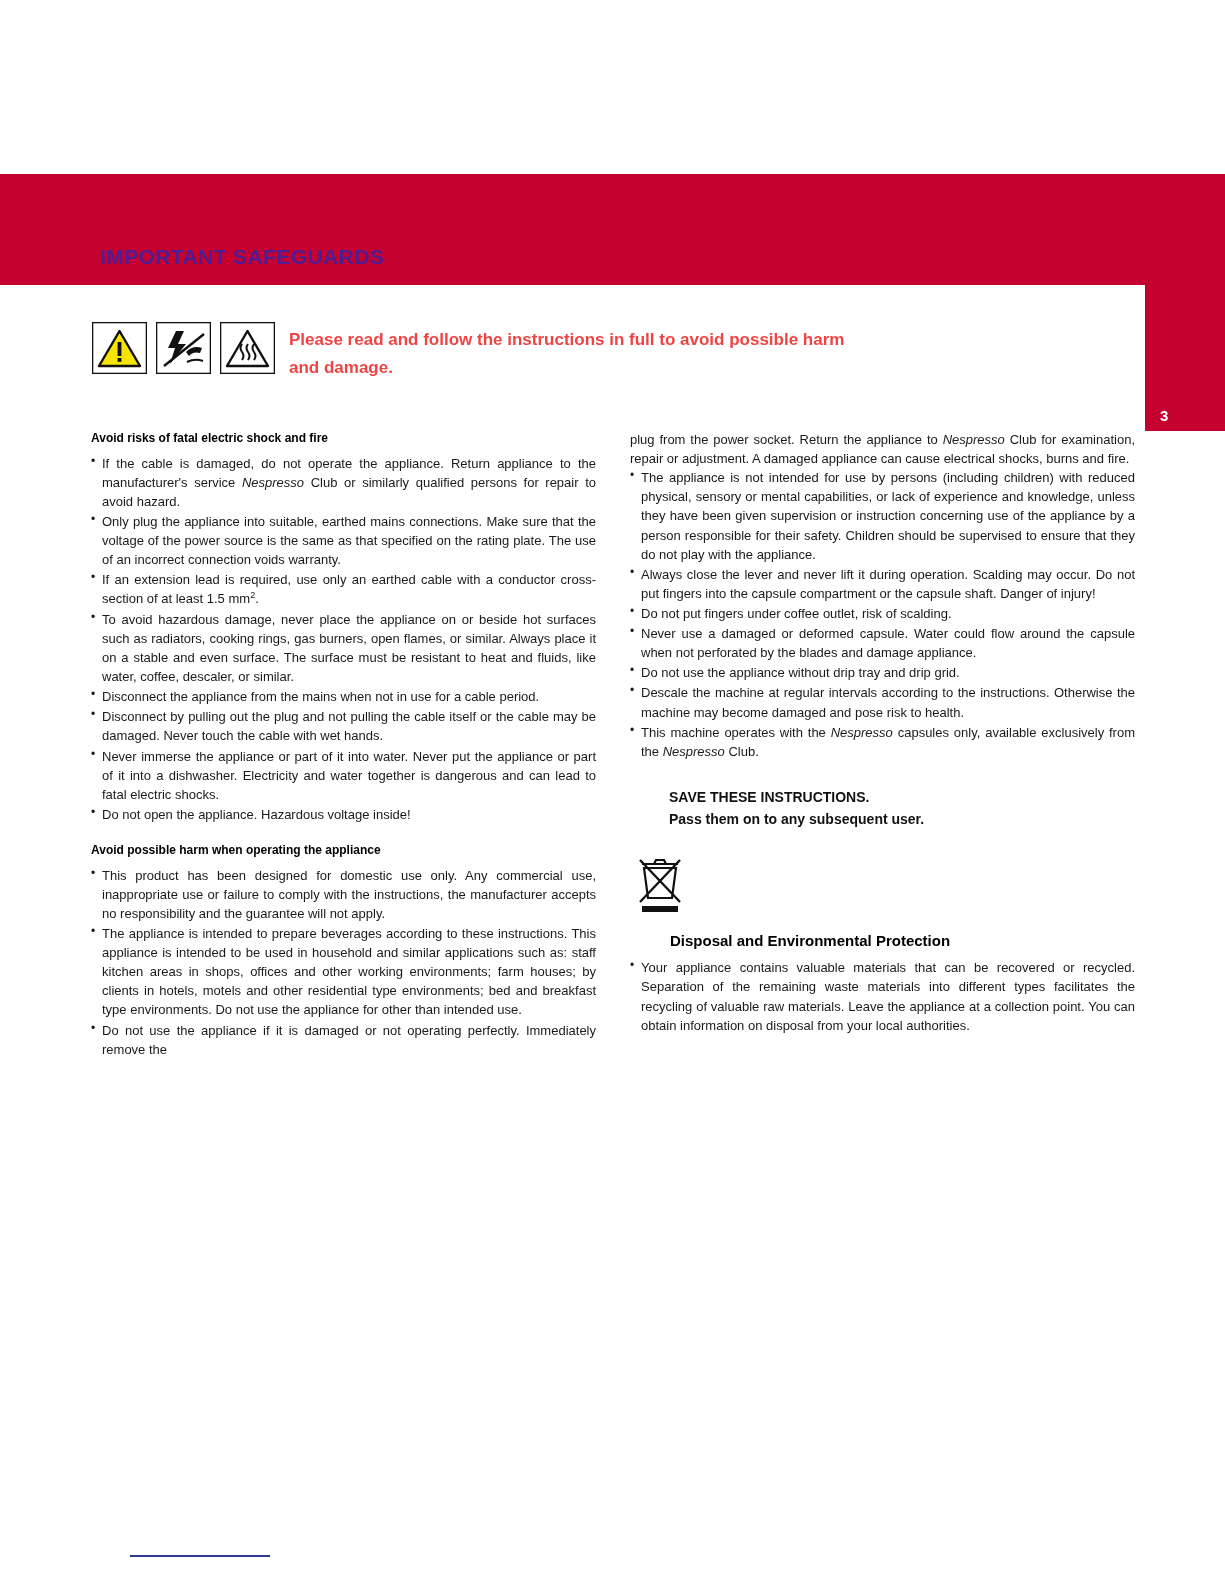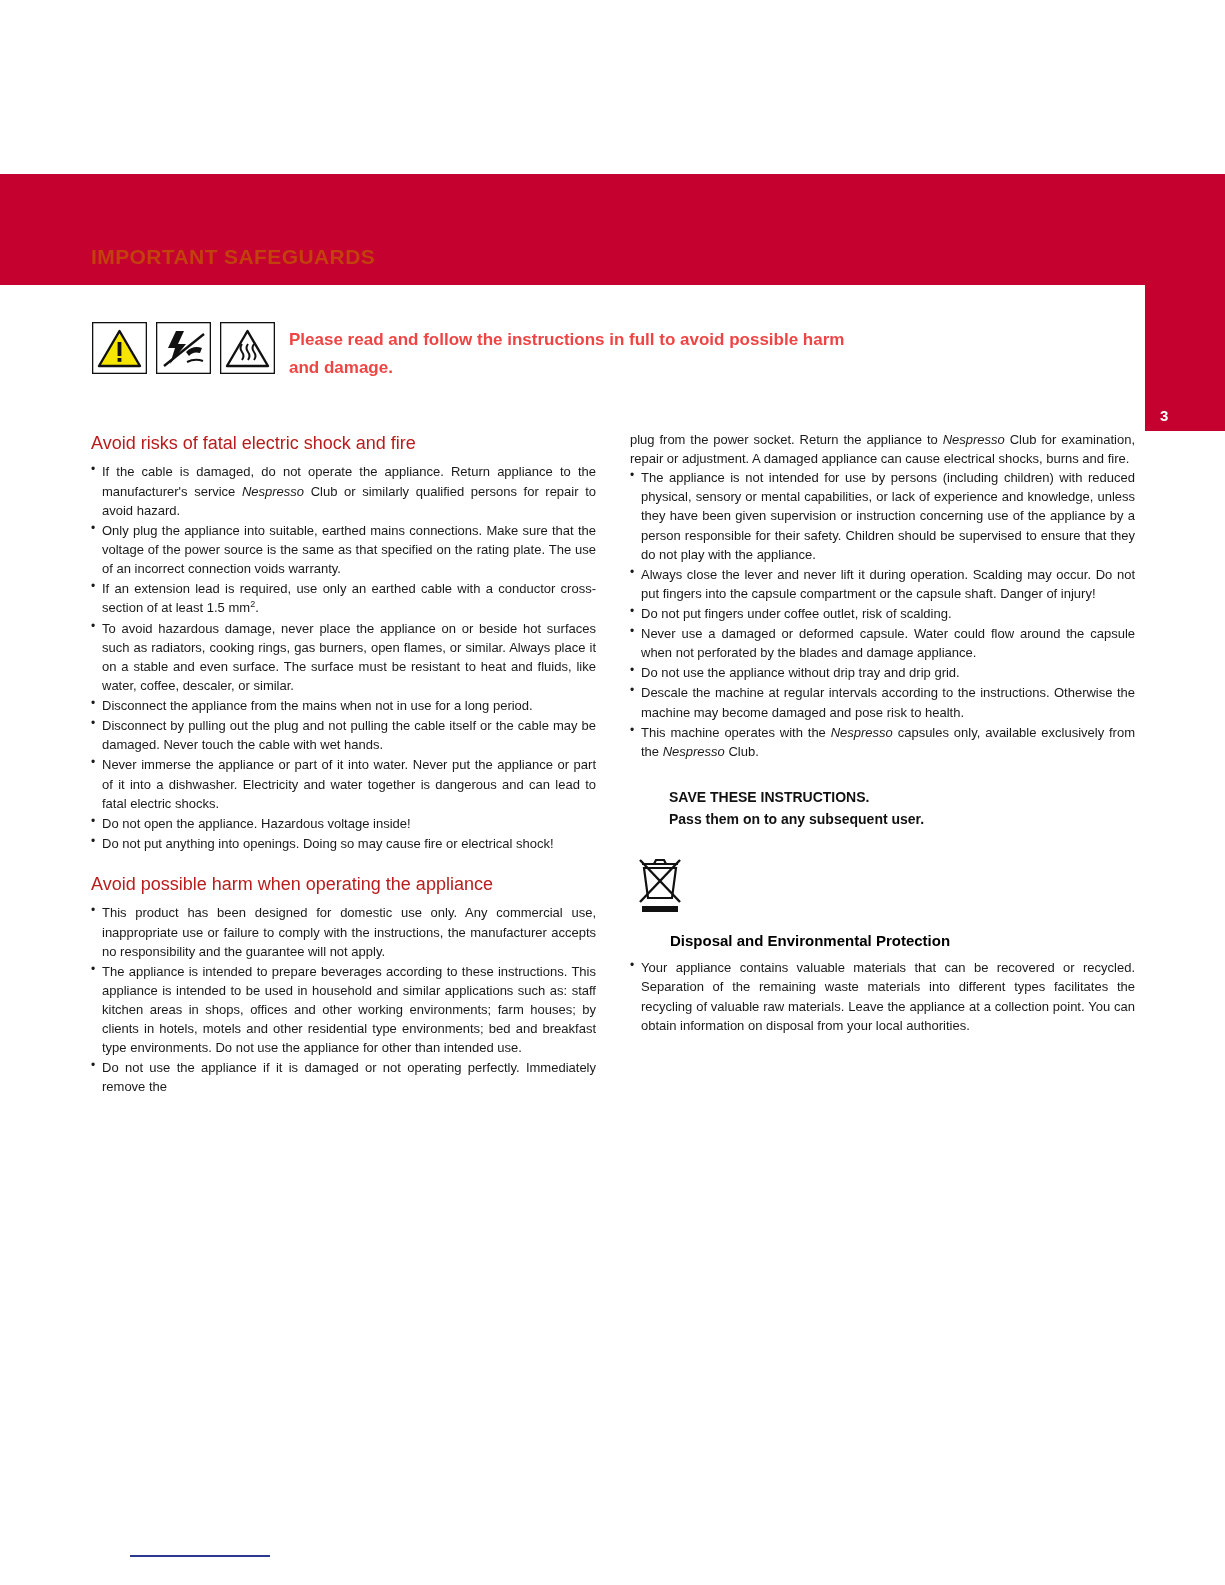--- a/index.html
+++ b/index.html
@@ -20,26 +20,26 @@
   .red-band {
     position: absolute;
     left: 0;
     top: 174px;
     width: 1225px;
     height: 111px;
     background: #c4012f;
   }
   .header-title {
     position: absolute;
-    left: 91px;
+    left: 100px;
     top: 245px;
     font-size: 21px;
     font-weight: bold;
     letter-spacing: 0.4px;
-    color: #c2410c;
+    color: #4c1d95;
   }
 
   
   .red-tab {
     position: absolute;
     left: 1145px;
     top: 285px;
     width: 80px;
     height: 146px;
     background: #c4012f;
@@ -84,24 +84,24 @@
     position: absolute;
     top: 430px;
     font-size: 13px;
     line-height: 1.47;
     color: #1a1a1a;
   }
   .col-left  { left: 91px;  width: 505px; }
   .col-right { left: 630px; width: 505px; }
 
   h2.sect {
-    font-size: 18px;
-    font-weight: normal;
+    font-size: 12px;
+    font-weight: bold;
     margin: 0 0 6px 0;
-    color: #b91c1c;
+    color: #000000;
   }
   h2.sect.spaced { margin-top: 18px; }
 
   ul.bullets {
     list-style: none;
     margin: 0;
     padding: 0;
   }
   ul.bullets > li {
     position: relative;
@@ -196,25 +196,24 @@
 
 <div class="notice-text">Please read and follow the instructions in full to avoid possible harm and damage.</div>
 
 <div class="col col-left">
   <h2 class="sect">Avoid risks of fatal electric shock and fire</h2>
   <ul class="bullets">
     <li>If the cable is damaged, do not operate the appliance. Return appliance to the manufacturer's service <em class="brand">Nespresso</em> Club or similarly qualified persons for repair to avoid hazard.</li>
     <li>Only plug the appliance into suitable, earthed mains connections. Make sure that the voltage of the power source is the same as that specified on the rating plate. The use of an incorrect connection voids warranty.</li>
     <li>If an extension lead is required, use only an earthed cable with a conductor cross-section of at least 1.5 mm<sup>2</sup>.</li>
     <li>To avoid hazardous damage, never place the appliance on or beside hot surfaces such as radiators, cooking rings, gas burners, open flames, or similar. Always place it on a stable and even surface. The surface must be resistant to heat and fluids, like water, coffee, descaler, or similar.</li>
-    <li>Disconnect the appliance from the mains when not in use for a long period.</li>
+    <li>Disconnect the appliance from the mains when not in use for a cable period.</li>
     <li>Disconnect by pulling out the plug and not pulling the cable itself or the cable may be damaged. Never touch the cable with wet hands.</li>
     <li>Never immerse the appliance or part of it into water. Never put the appliance or part of it into a dishwasher. Electricity and water together is dangerous and can lead to fatal electric shocks.</li>
     <li>Do not open the appliance. Hazardous voltage inside!</li>
-    <li>Do not put anything into openings. Doing so may cause fire or electrical shock!</li>
   </ul>
 
   <h2 class="sect spaced">Avoid possible harm when operating the appliance</h2>
   <ul class="bullets">
     <li>This product has been designed for domestic use only. Any commercial use, inappropriate use or failure to comply with the instructions, the manufacturer accepts no responsibility and the guarantee will not apply.</li>
     <li>The appliance is intended to prepare beverages according to these instructions. This appliance is intended to be used in household and similar applications such as: staff kitchen areas in shops, offices and other working environments; farm houses; by clients in hotels, motels and other residential type environments; bed and breakfast type environments. Do not use the appliance for other than intended use.</li>
     <li>Do not use the appliance if it is damaged or not operating perfectly. Immediately remove the</li>
   </ul>
 </div>
 

